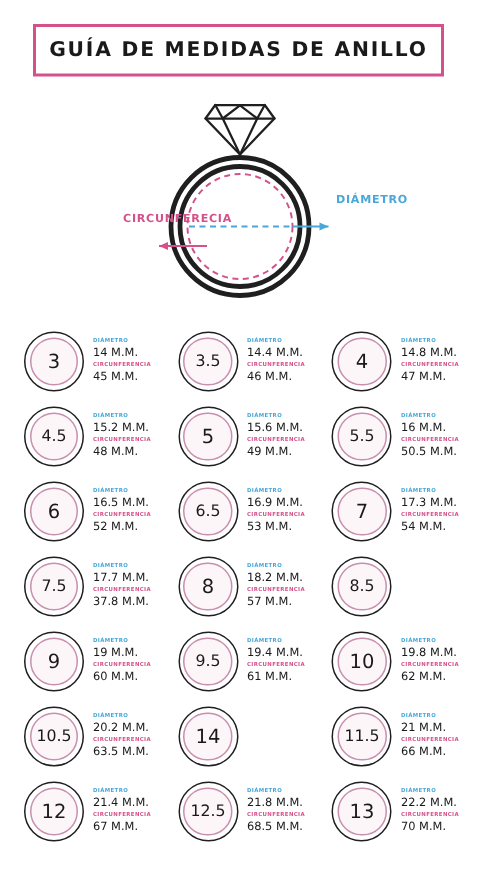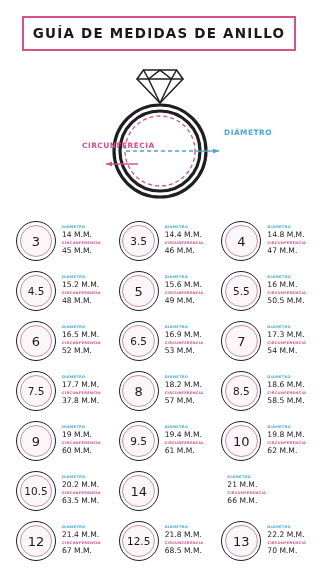--- a/index.html
+++ b/index.html
@@ -312,26 +312,20 @@
         <div class="m-value">18.2 M.M.</div>
         <div class="m-label circ">CIRCUNFERENCIA</div>
         <div class="m-value">57 M.M.</div>
       </div>
     </div>
     <div class="cell">
       <div class="ring">
         <div class="ring-inner"></div>
         <span class="ring-num small">8.5</span>
       </div>
-      <div class="measures">
-        <div class="m-label diam">DIÁMETRO</div>
-        <div class="m-value">18.6 M.M.</div>
-        <div class="m-label circ">CIRCUNFERENCIA</div>
-        <div class="m-value">58.5 M.M.</div>
-      </div>
     </div>
     <div class="cell">
       <div class="ring">
         <div class="ring-inner"></div>
         <span class="ring-num">9</span>
       </div>
       <div class="measures">
         <div class="m-label diam">DIÁMETRO</div>
         <div class="m-value">19 M.M.</div>
         <div class="m-label circ">CIRCUNFERENCIA</div>
@@ -374,20 +368,24 @@
         <div class="m-value">63.5 M.M.</div>
       </div>
     </div>
     <div class="cell">
       <div class="ring">
         <div class="ring-inner"></div>
         <span class="ring-num">14</span>
       </div>
     </div>
     <div class="cell">
+      <div class="ring">
+        <div class="ring-inner"></div>
+        <span class="ring-num small">11.5</span>
+      </div>
       <div class="measures">
         <div class="m-label diam">DIÁMETRO</div>
         <div class="m-value">21 M.M.</div>
         <div class="m-label circ">CIRCUNFERENCIA</div>
         <div class="m-value">66 M.M.</div>
       </div>
     </div>
     <div class="cell">
       <div class="ring">
         <div class="ring-inner"></div>

